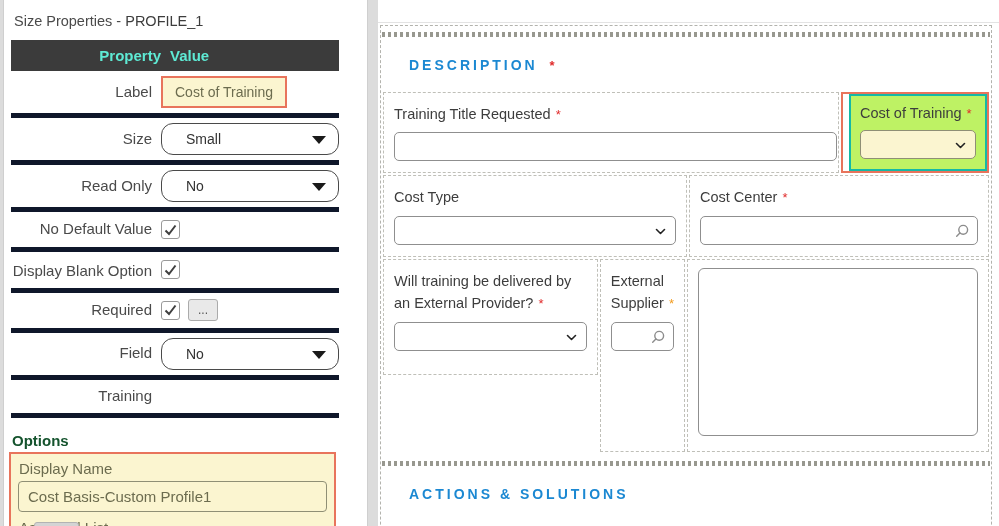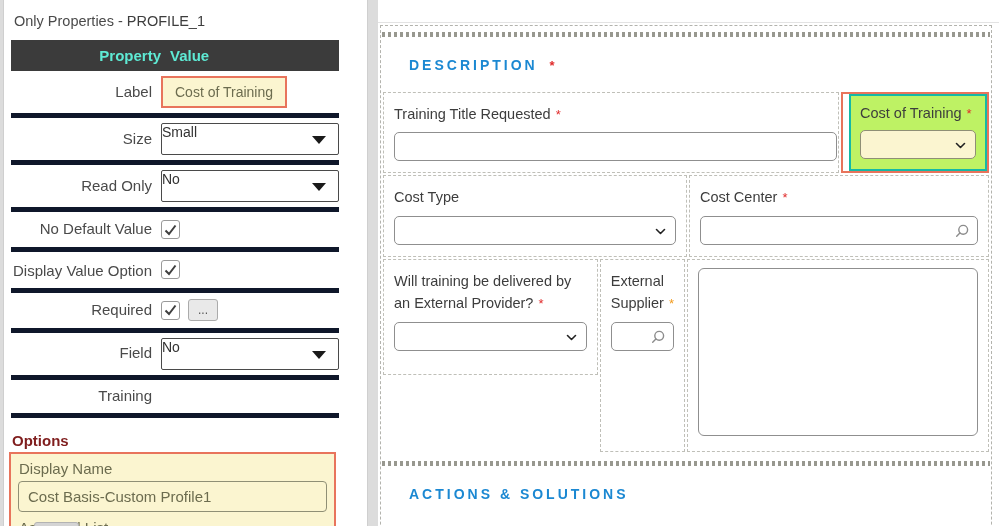--- a/index.html
+++ b/index.html
@@ -22,35 +22,35 @@
   .prow { display:flex; align-items:center; border-bottom:5px solid #0f172a; padding:5px 0; min-height:40px; }
   .prow.top-align { align-items:flex-start; padding-top:8px; }
   .plabel { width:150px; flex:none; text-align:right; padding-right:9px; color:#4a4a4a;
             font-size:15px; line-height:1.5; }
   .pval { flex:1; display:flex; align-items:center; }
 
   .hl-box { display:inline-block; border:2px solid #e8745c; background:#fbf5d0;
             padding:6px 12px; font-size:14px; color:#6c6c4f; }
 
   .lselect { position:relative; width:100%; height:32px; border:1.5px solid #4a4a4a;
-             border-radius:2px; background:#fff; display:flex; align-items:flex-start;
-             padding-left:0; font-size:14px; color:#333; cursor:pointer; }
+             border-radius:12px; background:#fff; display:flex; align-items:center;
+             padding-left:24px; font-size:14px; color:#333; cursor:pointer; }
   .lselect .caret { position:absolute; right:12px; top:12px; width:0; height:0;
              border-left:7px solid transparent; border-right:7px solid transparent;
              border-top:8px solid #1a1a1a; }
 
   .cb { width:19px; height:19px; border:1.5px solid #9a9a9a; border-radius:3px; background:#fff;
         display:flex; align-items:center; justify-content:center; cursor:pointer; }
 
   .more-btn { margin-left:8px; padding:3px 9px; font-size:12px; color:#555;
               background:#e9e9e9; border:1px solid #ababab; border-radius:3px; cursor:pointer; }
 
   .tooltip-row { min-height:38px; }
 
-  .opt-heading { font-weight:700; font-size:15px; color:#7f1d1d; margin:14px 8px 3px 8px; }
+  .opt-heading { font-weight:700; font-size:15px; color:#14532d; margin:14px 8px 3px 8px; }
   .options-box { margin:0 31px 0 5px; border:2px solid #e8745c; background:#fbf5d0; padding:2px 5px 6px; }
   .opt-label { font-size:15px; color:#6c6c4f; padding:4px 3px 3px; }
   .opt-input { border:1px solid #8f8f75; border-radius:4px; background:#fbf5d0; padding:6px 9px;
                font-size:15px; color:#6c6c4f; margin:1px 2px 3px; cursor:text; }
 
   .cut-btn { position:absolute; left:30px; top:522px; width:45px; height:10px;
              background:#d4d4d4; border:1px solid #b3b3b3; border-radius:3px; cursor:pointer; }
 
   
   .right-area { position:absolute; left:378px; top:0; width:621px; height:526px; background:#fff; }
@@ -101,21 +101,21 @@
   .col-right { flex:1; display:flex; }
   .c-desc { flex:1; }
 </style>
 </head>
 <body>
 
 <div class="stage">
 
   <div class="left-card">
     <div class="lp-title">
-      <span>Only Properties -</span>
+      <span>Size Properties -</span>
       <b>PROFILE_1</b>
     </div>
 
     <div class="prop-table">
       <div class="pt-header">
         <span class="pt-h-prop">Property</span>
         <span class="pt-h-val">Value</span>
       </div>
 
       <div class="prow">
@@ -150,21 +150,21 @@
         <div class="pval">
           <span class="cb">
             <svg width="13" height="12" viewBox="0 0 13 12">
                 <polyline points="1.5,6.5 5,10 11.5,1.5" stroke="#3f3f3f" stroke-width="2" fill="none"></polyline>
               </svg>
           </span>
         </div>
       </div>
 
       <div class="prow top-align">
-        <div class="plabel">Display Value Option</div>
+        <div class="plabel">Display Blank Option</div>
         <div class="pval">
           <span class="cb">
             <svg width="13" height="12" viewBox="0 0 13 12">
                 <polyline points="1.5,6.5 5,10 11.5,1.5" stroke="#3f3f3f" stroke-width="2" fill="none"></polyline>
               </svg>
           </span>
         </div>
       </div>
 
       <div class="prow">

